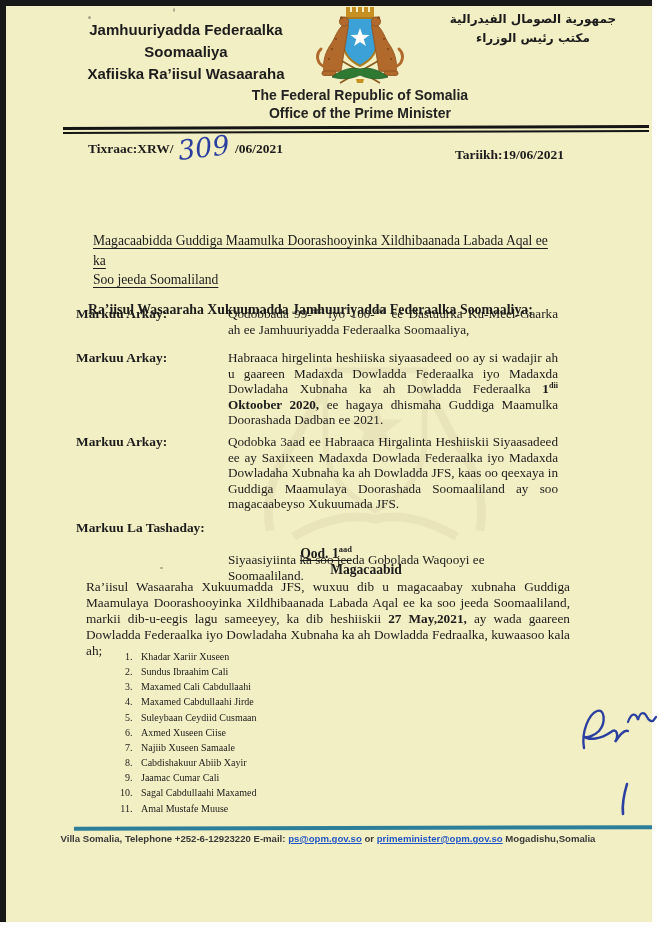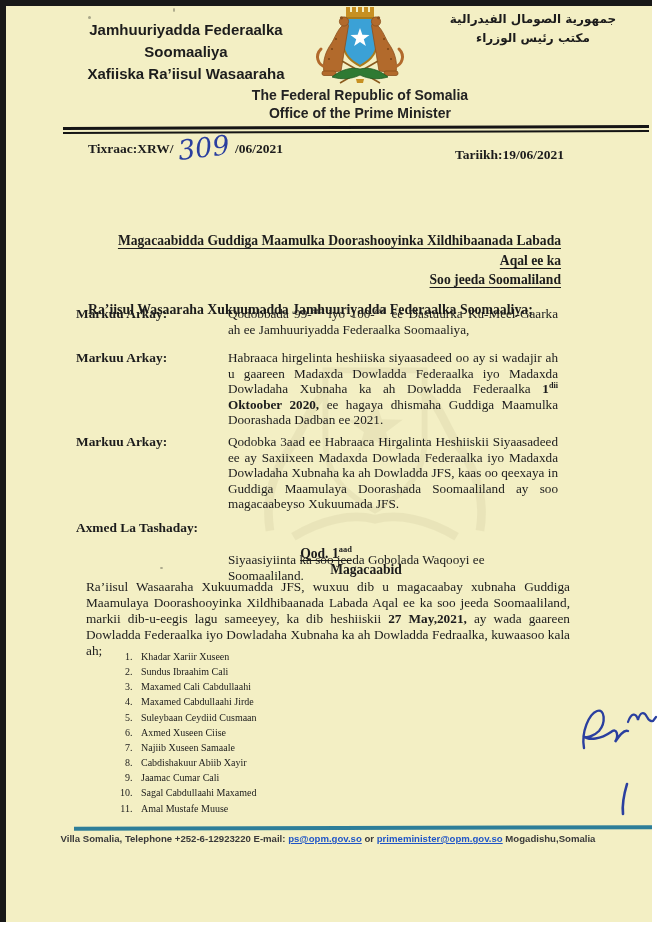--- a/index.html
+++ b/index.html
@@ -24,22 +24,22 @@
   .rule-double .r2{height:2px;background:#151515;margin-top:2px;}
 
   
   .ref-left{position:absolute;left:88px;top:141px;font-weight:bold;font-size:13.5px;white-space:nowrap;}
   .hand-num{display:inline-block;font-family:"DejaVu Serif",serif;font-style:italic;font-weight:400;
             color:#2a3f9f;font-size:27px;line-height:0;transform:rotate(-7deg);
             position:relative;top:4px;margin:0 6px 0 4px;}
   .ref-date{position:absolute;left:455px;top:147px;font-weight:bold;font-size:13.5px;}
 
   
-  .doc-title{position:absolute;left:93px;top:231px;width:468px;text-align:right;
-             font-weight:bold;font-size:13.6px;line-height:1.45;}
+  .doc-title{position:absolute;left:93px;top:231px;width:468px;text-align:left;
+             font-weight:normal;font-size:13.6px;line-height:1.45;}
   .doc-title .uline{text-decoration:underline;text-underline-offset:3px;}
   .salutation{position:absolute;left:88px;top:274px;width:520px;font-weight:bold;font-size:13.8px;margin-top:28px;}
 
   
   .clause{position:absolute;left:76px;width:482px;font-size:13.2px;line-height:15.6px;}
   .clause .lbl{position:absolute;left:0;top:0;font-weight:bold;font-size:13.4px;}
   .clause .body{margin-left:152px;text-align:justify;}
   sup{font-size:0.62em;line-height:0;vertical-align:super;}
 
   
@@ -163,21 +163,21 @@
     <div class="lbl">Markuu Arkay:</div>
     <div class="body"><span>Habraaca hirgelinta heshiiska siyaasadeed oo ay si wadajir ah u gaareen Madaxda Dowladda Federaalka iyo Madaxda Dowladaha Xubnaha ka ah Dowladda Federaalka </span><b><span>1</span><sup>dii</sup><span> Oktoober 2020,</span></b><span> ee hagaya dhismaha Guddiga Maamulka Doorashada Dadban ee 2021.</span></div>
   </div>
 
   <div class="clause" style="top:434px;">
     <div class="lbl">Markuu Arkay:</div>
     <div class="body">Qodobka 3aad ee Habraaca Hirgalinta Heshiiskii Siyaasadeed ee ay Saxiixeen Madaxda Dowlada Federaalka iyo Madaxda Dowladaha Xubnaha ka ah Dowladda JFS, kaas oo qeexaya in Guddiga Maamulaya Doorashada Soomaaliland ay soo magacaabeyso Xukuumada JFS.</div>
   </div>
 
   <div class="clause" style="top:520px;">
-    <div class="lbl">Axmed La Tashaday:</div>
+    <div class="lbl">Markuu La Tashaday:</div>
     <div class="body" style="text-align:left;margin-top:32px;">Siyaasiyiinta ka soo jeeda Gobolada Waqooyi ee Soomaaliland.</div>
   </div>
 
   <div class="sec-head"><span class="uline"><span>Qod. 1</span><sup>aad</sup></span></div>
   <div class="sec-sub">Magacaabid</div>
   <div class="sec-para"><span>Ra’iisul Wasaaraha Xukuumadda JFS, wuxuu dib u magacaabay xubnaha Guddiga Maamulaya Doorashooyinka Xildhibaanada  Labada Aqal ee ka soo jeeda Soomaaliland, markii dib-u-eegis lagu sameeyey, ka dib heshiiskii </span><b>27 May,2021,</b><span> ay wada gaareen Dowladda Federaalka iyo Dowladaha Xubnaha ka ah Dowladda Fedraalka, kuwaasoo kala ah;</span></div>
 
   <ol class="members">
     <li>Khadar Xariir Xuseen</li>
     <li>Sundus Ibraahim Cali</li>

